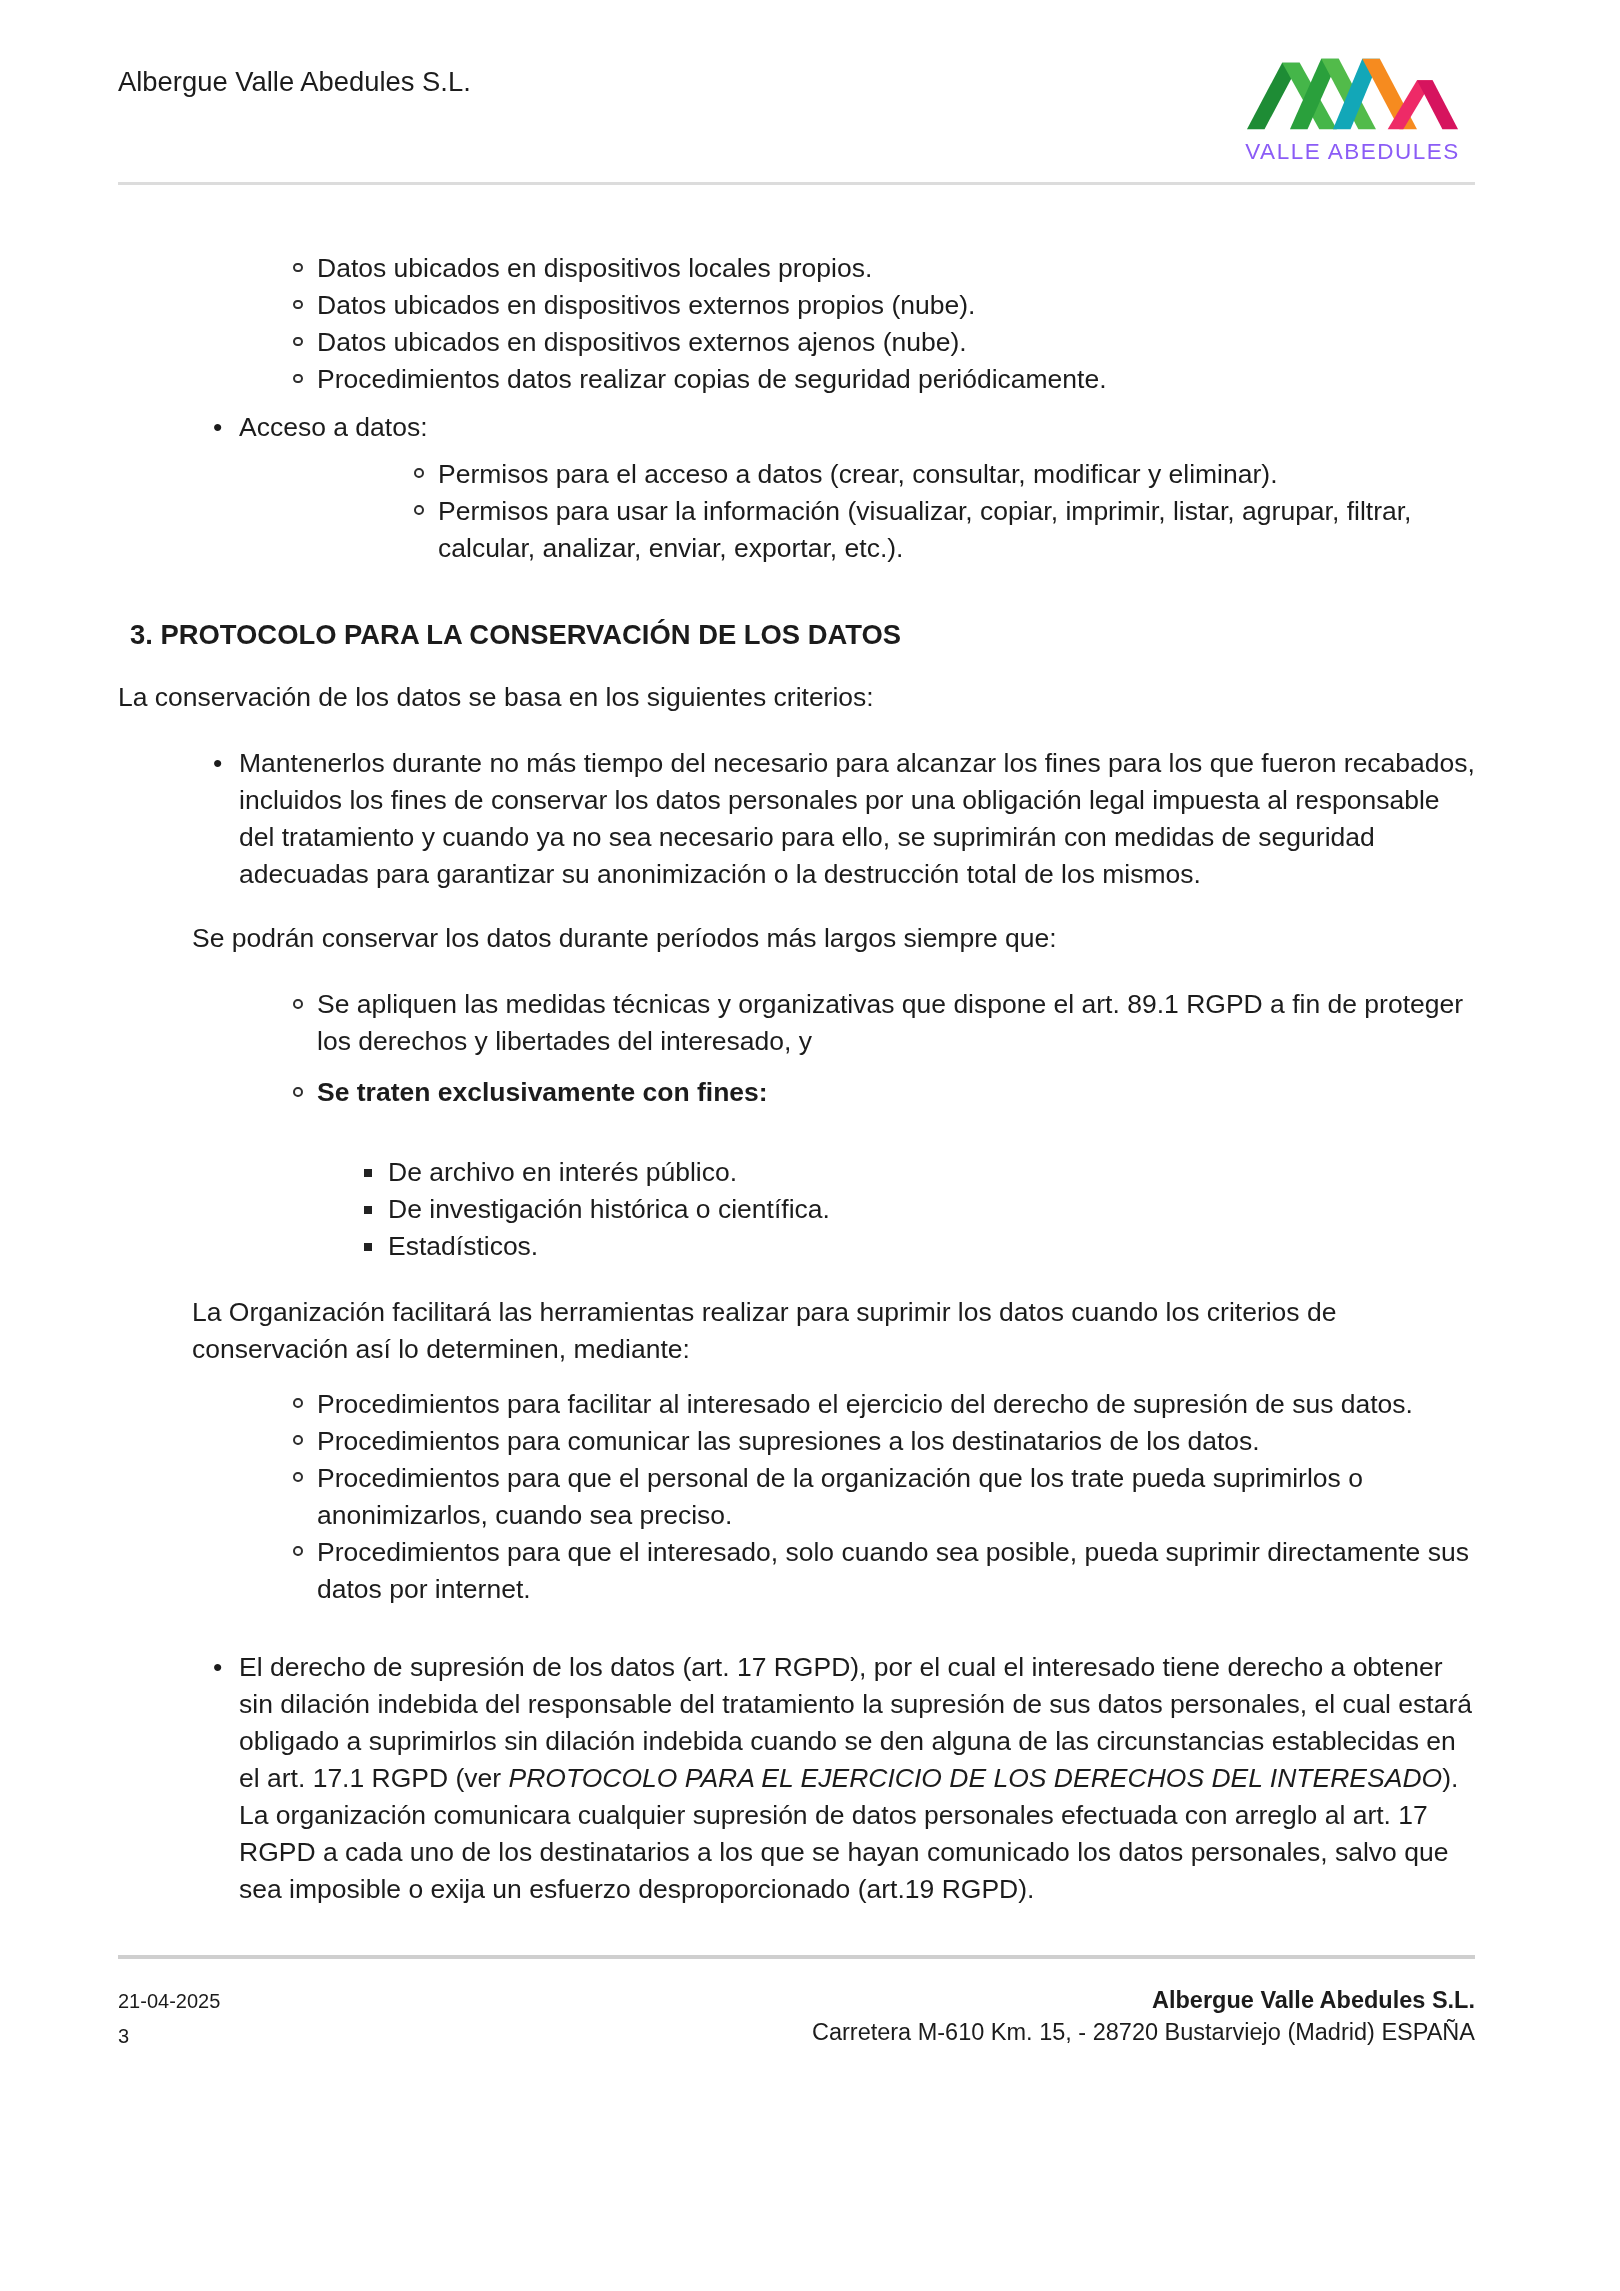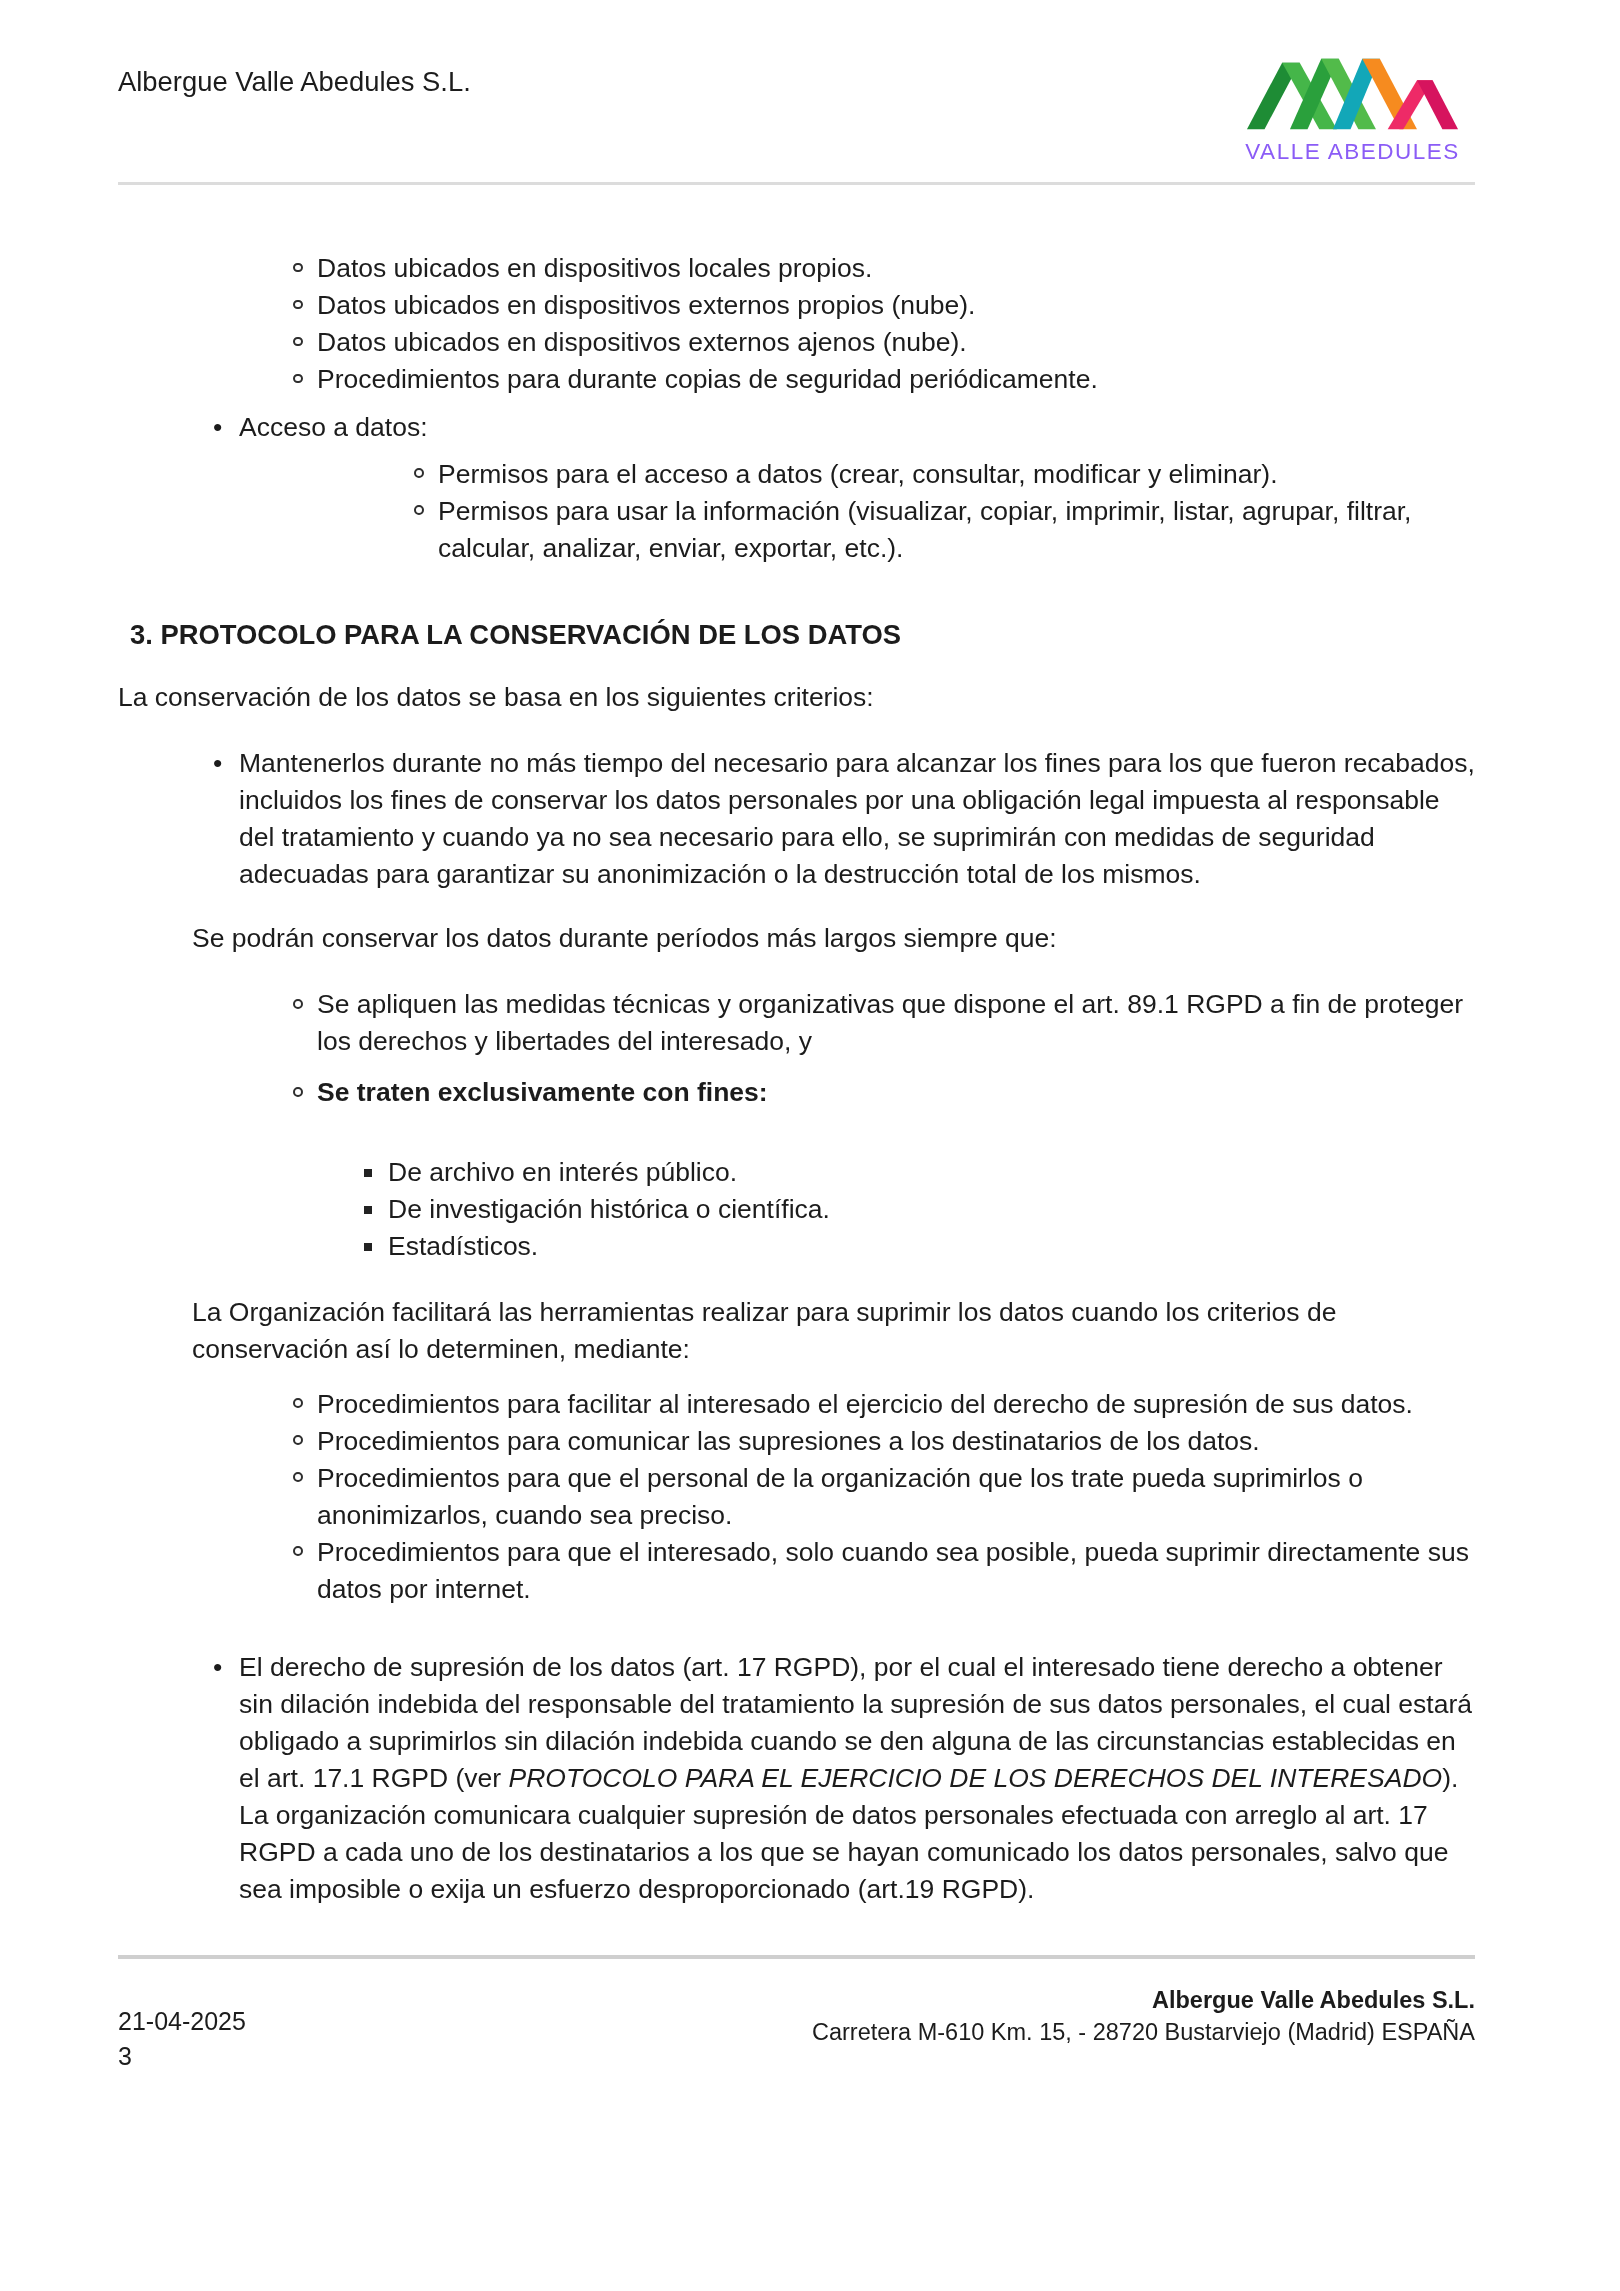--- a/index.html
+++ b/index.html
@@ -53,21 +53,21 @@
   .indent1 { margin:27.4px 0 0 74px; }
   .cond-list { margin-top:29px; }
   .cond-list > li + li { margin-top:14px;font-weight:bold; }
   .purpose-list { margin-top:43px; }
   .org-intro { margin-top:29px; }
   .proc-list { margin-top:17.6px; }
   .deletion-list { margin-top:41px; }
   .it { font-style:italic; }
   
   .footer { display:flex; justify-content:space-between; align-items:flex-start; margin-top:25.5px; }
-  .footer-left { font-size:25px; line-height:35px;margin-top:20px; }
+  .footer-left { font-size:20px; line-height:35px; }
   .footer-right { text-align:right; font-size:23.5px; line-height:32px; }
   .footer-company { font-weight:bold; }
 </style>
 </head>
 <body>
 
 <div class="page">
 
   <div class="header">
     <div class="company-name">Albergue Valle Abedules S.L.</div>
@@ -85,21 +85,21 @@
       <div class="logo-text">VALLE ABEDULES</div>
     </div>
   </div>
 
   <hr class="rule-top">
 
   <ul class="lvl2 storage-list">
     <li>Datos ubicados en dispositivos locales propios.</li>
     <li>Datos ubicados en dispositivos externos propios (nube).</li>
     <li>Datos ubicados en dispositivos externos ajenos (nube).</li>
-    <li>Procedimientos para durante copias de seguridad periódicamente.</li>
+    <li>Procedimientos datos realizar copias de seguridad periódicamente.</li>
   </ul>
 
   <ul class="lvl1 access-list">
     <li>
       <span>Acceso a datos:</span>
       <ul class="lvl2 access-sublist">
         <li>Permisos para el acceso a datos (crear, consultar, modificar y eliminar).</li>
         <li>Permisos para usar la información (visualizar, copiar, imprimir, listar, agrupar, filtrar, calcular, analizar, enviar, exportar, etc.).</li>
       </ul>
     </li>

